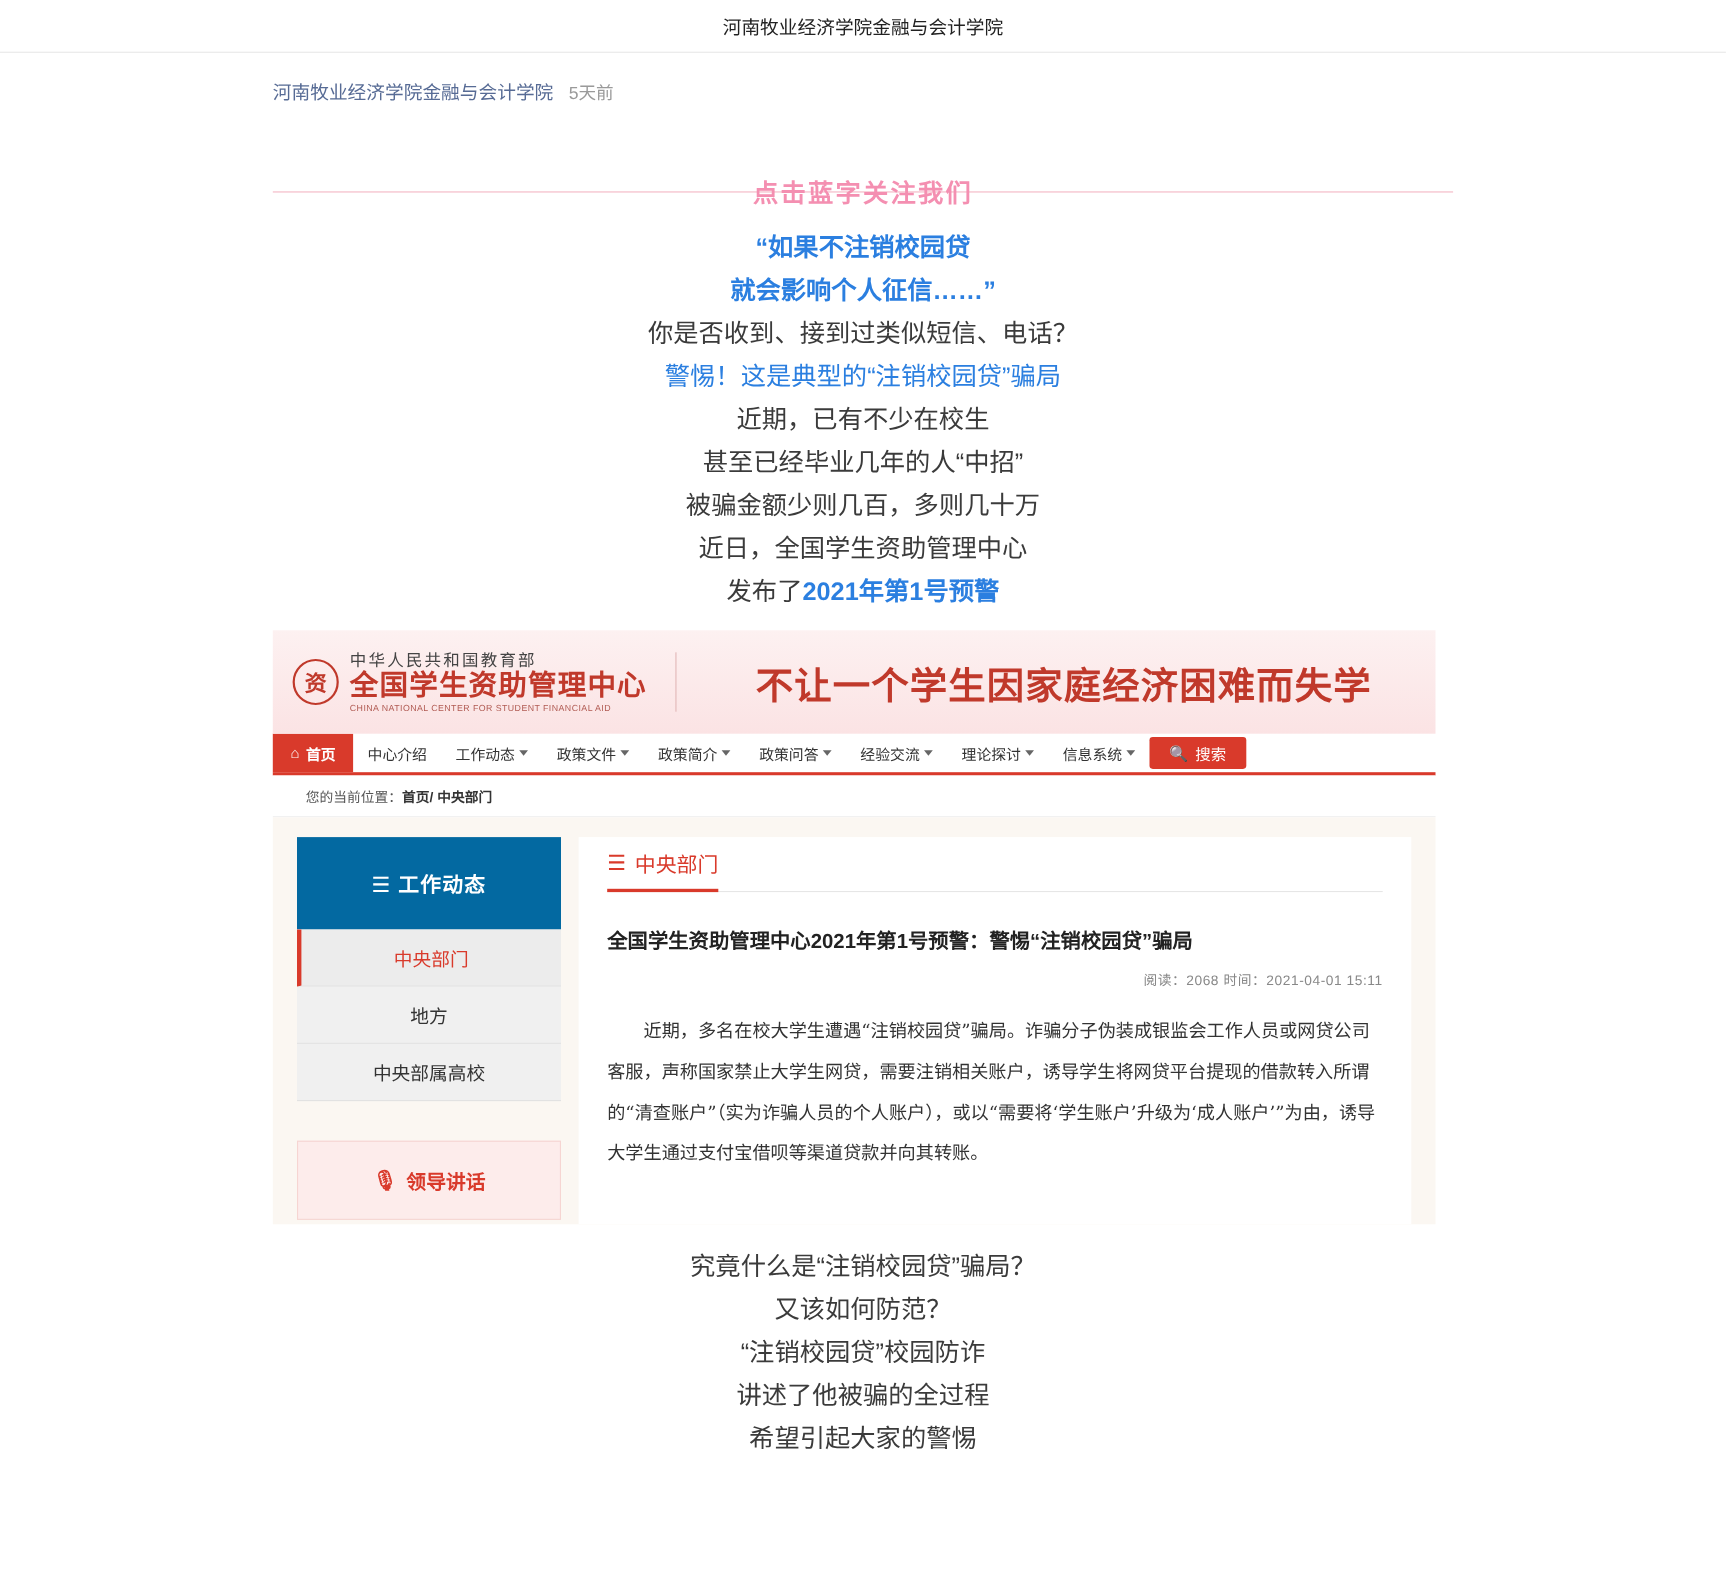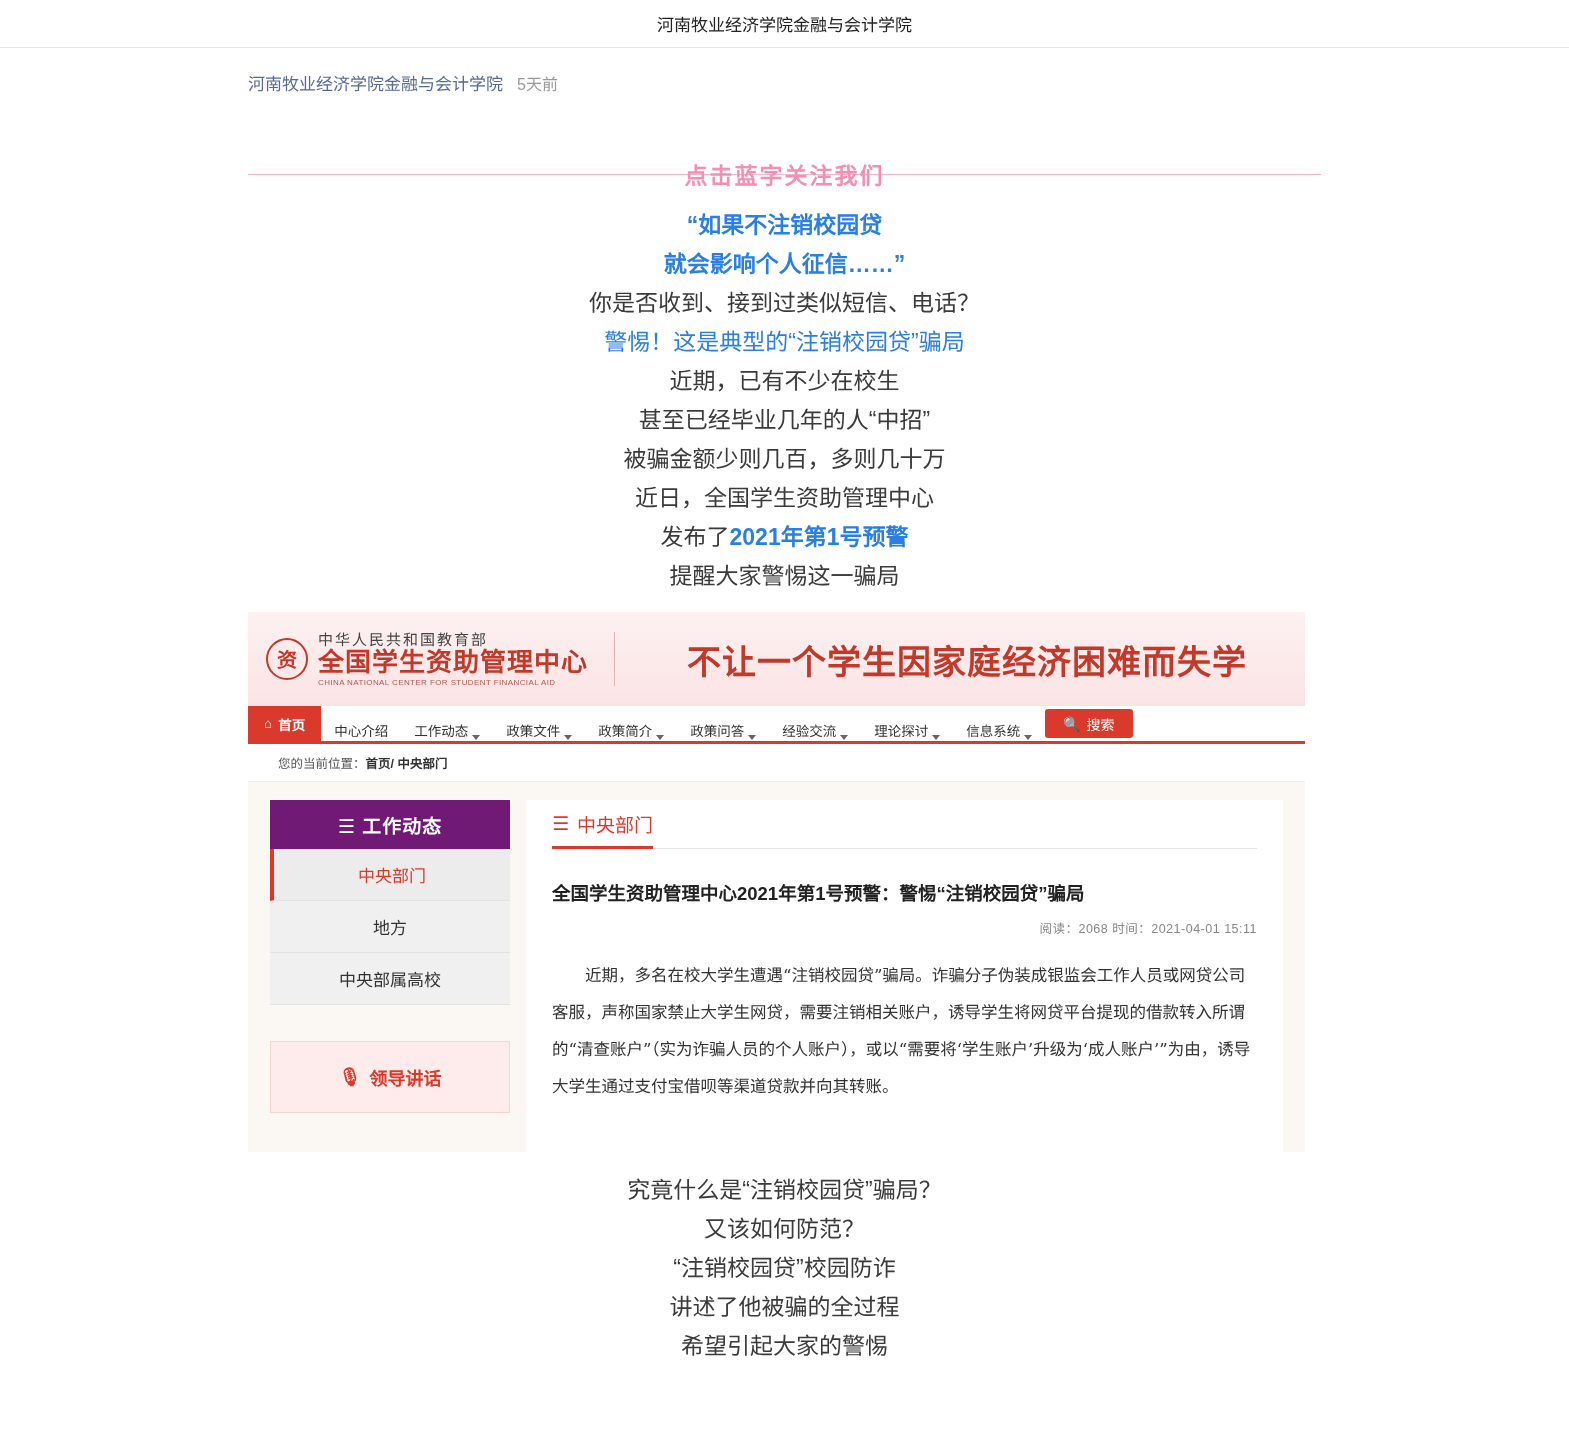--- a/index.html
+++ b/index.html
@@ -161,21 +161,21 @@
   }
   .nav-home {
     background: #d93a2b;
     color: #fff;
     padding: 0 16px;
     display: flex; align-items: center; gap: 6px;
     font-weight: bold;
   }
   .nav-item {
     padding: 1px 13px;
-    display: flex; align-items: flex-end;
+    display: flex; align-items: center;
     white-space: nowrap;
   }
   .nav-item .caret {
     margin-left: 4px;
     border-left: 4px solid transparent;
     border-right: 4px solid transparent;
     border-top: 5px solid #666;
     display: inline-block;
   }
   .nav-search {
@@ -199,25 +199,25 @@
   .fig-body {
     background: #fbf7f2;
     display: flex;
     padding: 18px 22px 0 22px;
     gap: 16px;
     height: 370px;
     overflow: hidden;
   }
   .fig-left { width: 240px; }
   .left-head {
-    background: #701a75;
+    background: #0369a1;
     color: #fff;
     font-size: 19px;
     font-weight: bold;
-    padding: 11px 0;
+    padding: 28px 0;
     text-align: center;
     letter-spacing: 1px;
   }
   .left-item {
     background: #f0f0f0;
     border-bottom: 1px solid #e2e2e2;
     text-align: center;
     padding: 13px 0;
     font-size: 17px;
     color: #333;
@@ -303,21 +303,20 @@
     <div class="line blue">就会影响个人征信……”</div>
     <div class="line">你是否收到、接到过类似短信、电话？</div>
     <div class="line blue-normal">警惕！这是典型的“注销校园贷”骗局</div>
     <div class="line">近期，已有不少在校生</div>
     <div class="line">甚至已经毕业几年的人“中招”</div>
     <div class="line">被骗金额少则几百，多则几十万</div>
     <div class="line">近日，全国学生资助管理中心</div>
     <div class="line">
       <span>发布了</span><em>2021年第1号预警</em>
     </div>
-    <div class="line">提醒大家警惕这一骗局</div>
   </div>
 
   <div class="figure">
 
     <div class="fig-head">
       <div class="fig-logo">
         <div class="seal">
           <span>资</span>
         </div>
         <div class="fig-logo-txt">

